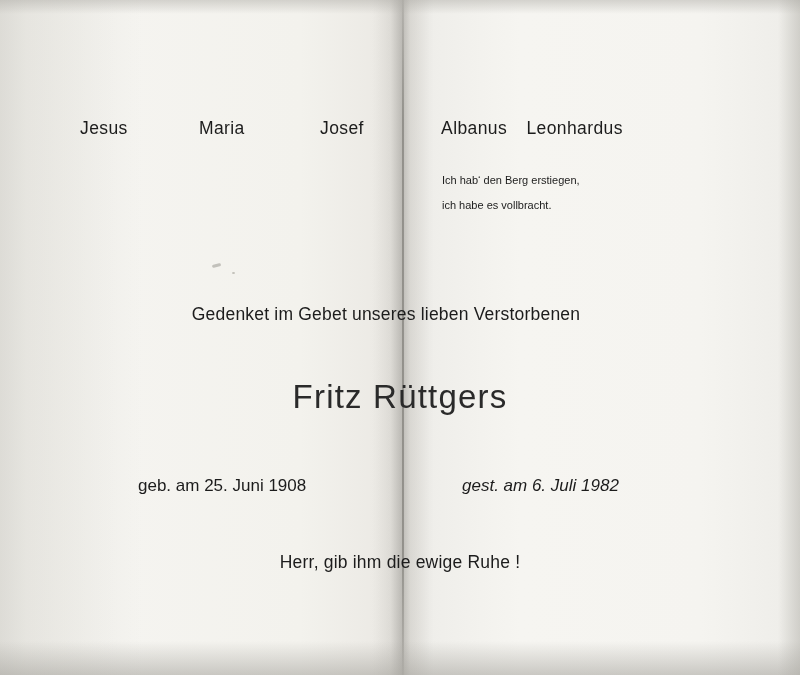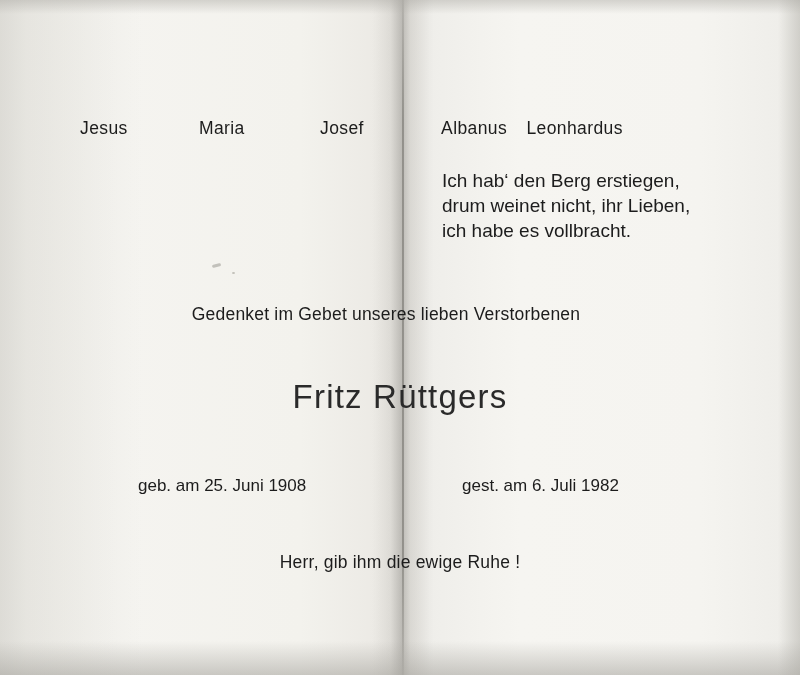--- a/index.html
+++ b/index.html
@@ -102,21 +102,21 @@
   .inv-maria { margin-right: 70px; }
   .inv-josef { margin-right: 72px; }
   .inv-albanus { margin-right: 14px; }
 
   
   .verse {
     position: absolute;
     top: 168px;
     left: 442px;
     width: 300px;
-    font-size: 19px;
+    font-size: 11px;
     line-height: 25px;
     text-align: left;
   }
 
   .remember {
     position: absolute;
     top: 304px;
     left: 0;
     width: 772px;
     text-align: center;
@@ -145,20 +145,21 @@
   }
   .date-birth {
     position: absolute;
     left: 138px;
     top: 0;
   }
   .date-death {
     position: absolute;
     left: 462px;
     top: 0;
+    font-style: italic;
   }
 
   .closing {
     position: absolute;
     top: 552px;
     left: 0;
     width: 800px;
     text-align: center;
     font-size: 17.5px;
     letter-spacing: 0.2px;
@@ -208,21 +209,20 @@
     <div class="invocation">
       <span class="w inv-jesus">Jesus</span>
       <span class="w inv-maria">Maria</span>
       <span class="w inv-josef">Josef</span>
       <span class="w inv-albanus">Albanus</span>
       <span class="w inv-leonhardus">Leonhardus</span>
     </div>
 
     <div class="verse">
       <div>Ich hab‘ den Berg erstiegen,</div>
-      <div>drum weinet nicht, ihr Lieben,</div>
       <div>ich habe es vollbracht.</div>
     </div>
 
     <div class="remember">Gedenket im Gebet unseres lieben Verstorbenen</div>
 
     <div class="deceased-name">Fritz Rüttgers</div>
 
     <div class="dates">
       <span class="date-birth">geb. am 25. Juni 1908</span>
       <span class="date-death">gest. am 6. Juli 1982</span>

